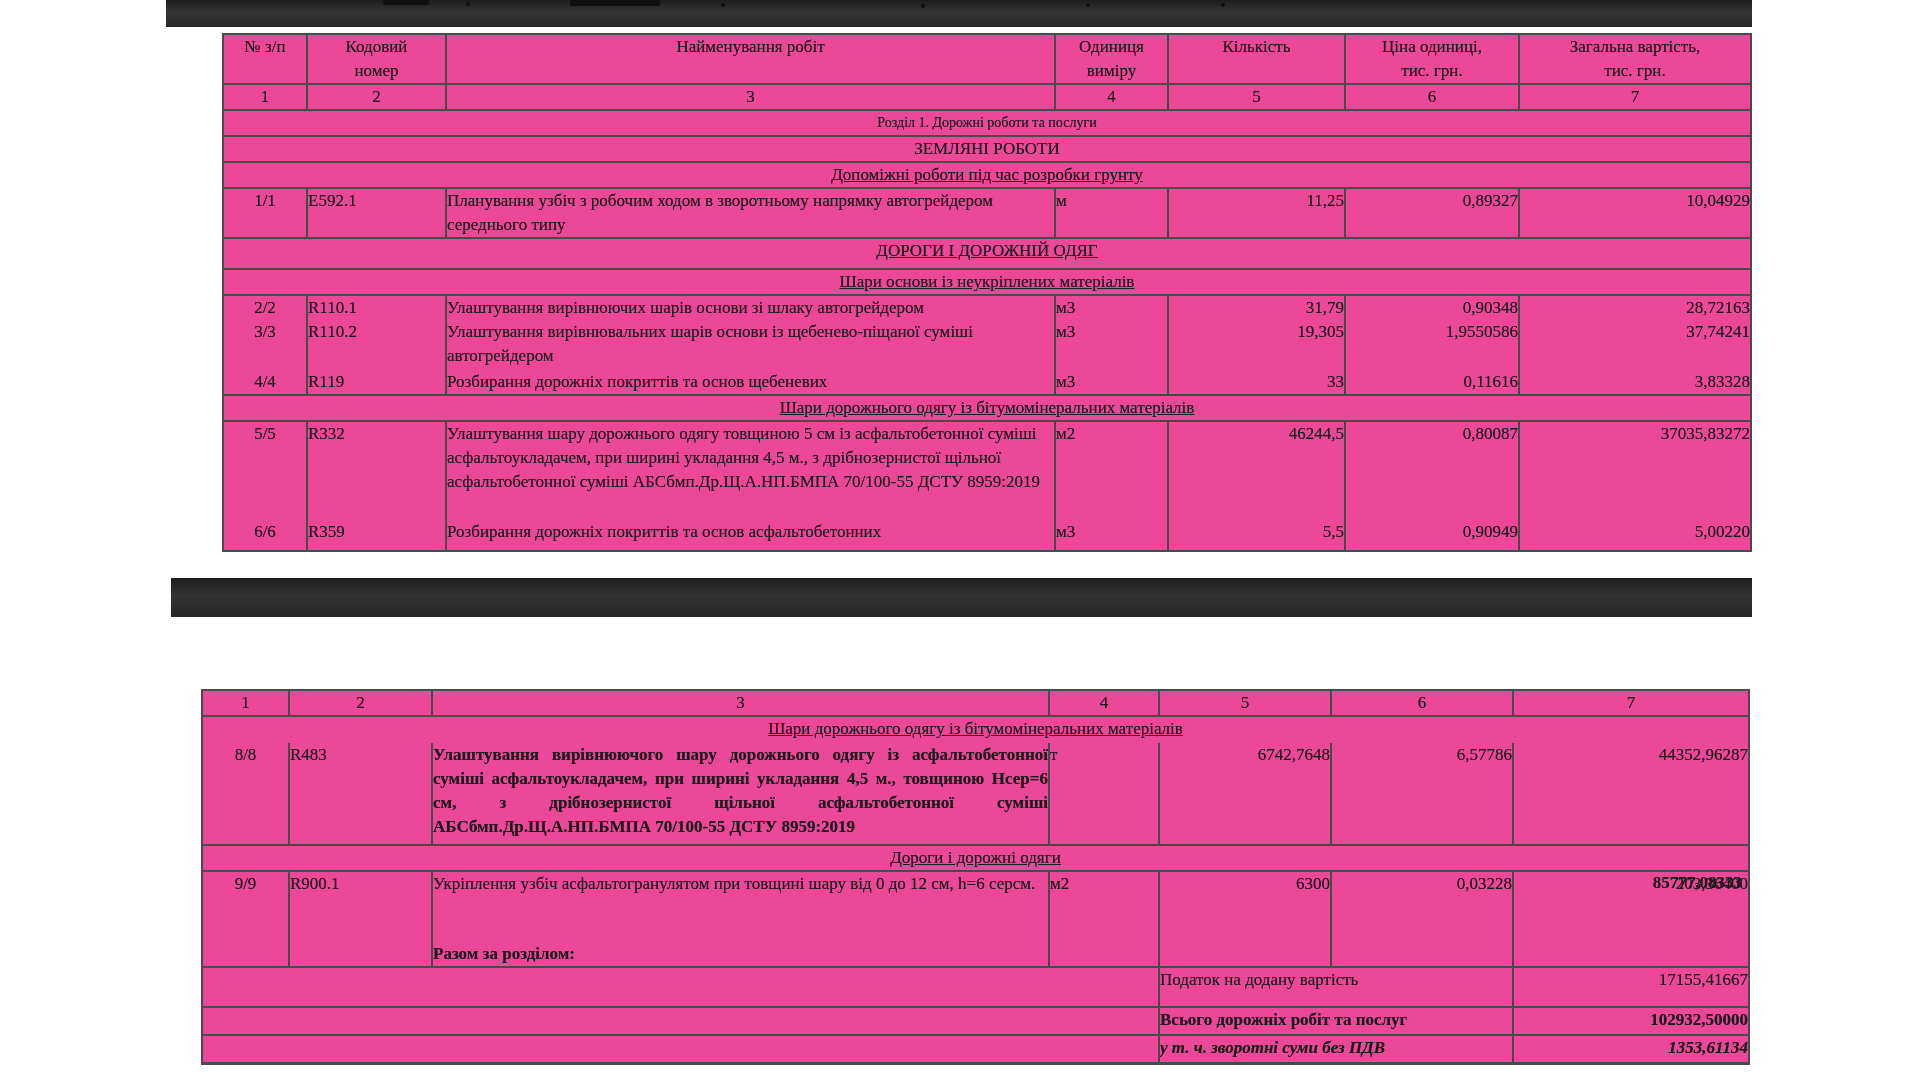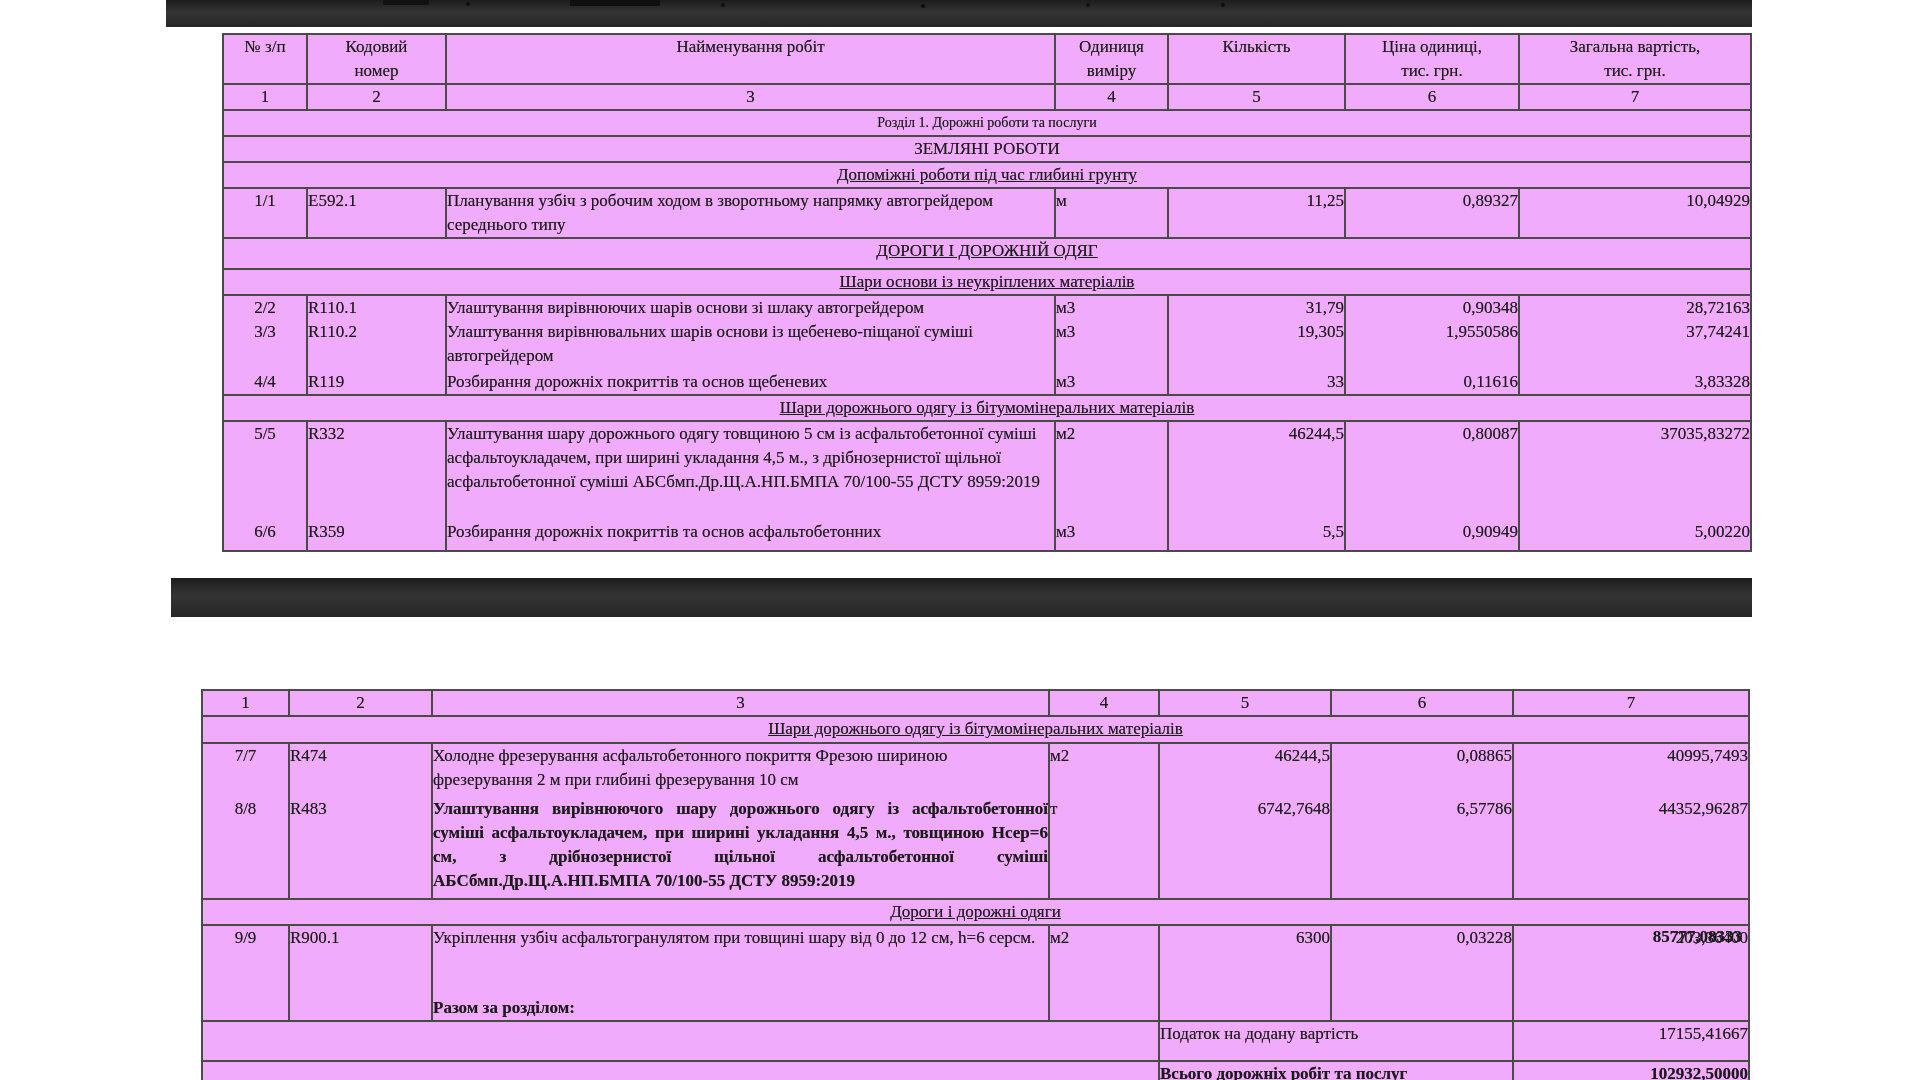--- a/index.html
+++ b/index.html
@@ -12,21 +12,21 @@
   .page{position:relative;width:1920px;height:1080px;background:#ffffff;}
 
   
   .blackbar{position:absolute;background:linear-gradient(#1c1c1c,#343434 45%,#262626);}
   .bar1{left:166px;top:0;width:1586px;height:27px;}
   .bar2{left:171px;top:578px;width:1581px;height:39px;}
   .bar-mark{position:absolute;background:#101010;border-radius:1px;}
   .bar-dot{position:absolute;width:4px;height:4px;background:#0e0e0e;border-radius:50%;}
 
   table.t{position:absolute;border-collapse:collapse;table-layout:fixed;
-    background:#f0abfc;}
+    background:#ec4899;}
   table.t td,table.t th{padding:0;vertical-align:top;overflow:hidden;
     font-weight:normal;font-size:17px;line-height:24px;
     text-shadow:0 0 0.4px rgba(20,20,20,.55);}
   .t1{left:222px;top:33px;width:1528px;border:2px solid var(--bd);}
   .t2{left:201px;top:689px;width:1547px;border:2px solid var(--bd);border-bottom:3px solid var(--bd);}
 
   tr.bt td,tr.bt th{border-top:2px solid var(--bd);}
   td.v,th.v{border-left:2px solid var(--bd);}
 
   th.hc{vertical-align:middle;text-align:center;white-space:pre-line;line-height:21px;}
@@ -96,21 +96,21 @@
       <td class="colno v">6</td>
       <td class="colno v">7</td>
     </tr>
     <tr class="bt" style="height:25px">
       <td class="sec" colspan="7" style="font-size:14px">Розділ 1. Дорожні роботи та послуги</td>
     </tr>
     <tr class="bt" style="height:22px">
       <td class="sec" colspan="7">ЗЕМЛЯНІ РОБОТИ</td>
     </tr>
     <tr class="bt" style="height:25px">
-      <td class="sec" colspan="7" style="font-size:17px"><span class="u">Допоміжні роботи під час глибині грунту</span></td>
+      <td class="sec" colspan="7" style="font-size:17px"><span class="u">Допоміжні роботи під час розробки грунту</span></td>
     </tr>
     <tr class="bt" style="height:49px">
       <td class="num">1/1</td>
       <td class="code v">E592.1</td>
       <td class="name v">Планування узбіч з робочим ходом в зворотньому напрямку автогрейдером середнього типу</td>
       <td class="unit v">м</td>
       <td class="qty v">11,25</td>
       <td class="price v">0,89327</td>
       <td class="total v">10,04929</td>
     </tr>
@@ -189,29 +189,20 @@
       <td class="colno v">2</td>
       <td class="colno v">3</td>
       <td class="colno v">4</td>
       <td class="colno v">5</td>
       <td class="colno v">6</td>
       <td class="colno v">7</td>
     </tr>
     <tr class="bt" style="height:27px">
       <td class="sec" colspan="7"><span class="u">Шари дорожнього одягу із бітумомінеральних матеріалів</span></td>
     </tr>
-    <tr class="bt" style="height:54px">
-      <td class="num">7/7</td>
-      <td class="code v">R474</td>
-      <td class="name v">Холодне фрезерування асфальтобетонного покриття Фрезою шириною фрезерування 2 м при глибині фрезерування 10 см</td>
-      <td class="unit v">м2</td>
-      <td class="qty v">46244,5</td>
-      <td class="price v">0,08865</td>
-      <td class="total v">40995,7493</td>
-    </tr>
     <tr style="height:102px">
       <td class="num">8/8</td>
       <td class="code v">R483</td>
       <td class="name v just">Улаштування вирівнюючого шару дорожнього одягу із асфальтобетонної суміші асфальтоукладачем, при ширині укладання 4,5 м., товщиною Нсер=6 см, з дрібнозернистої щільної асфальтобетонної суміші АБСбмп.Др.Щ.А.НП.БМПА 70/100-55 ДСТУ 8959:2019</td>
       <td class="unit v">т</td>
       <td class="qty v">6742,7648</td>
       <td class="price v">6,57786</td>
       <td class="total v">44352,96287</td>
     </tr>
     <tr class="bt" style="height:25px">

